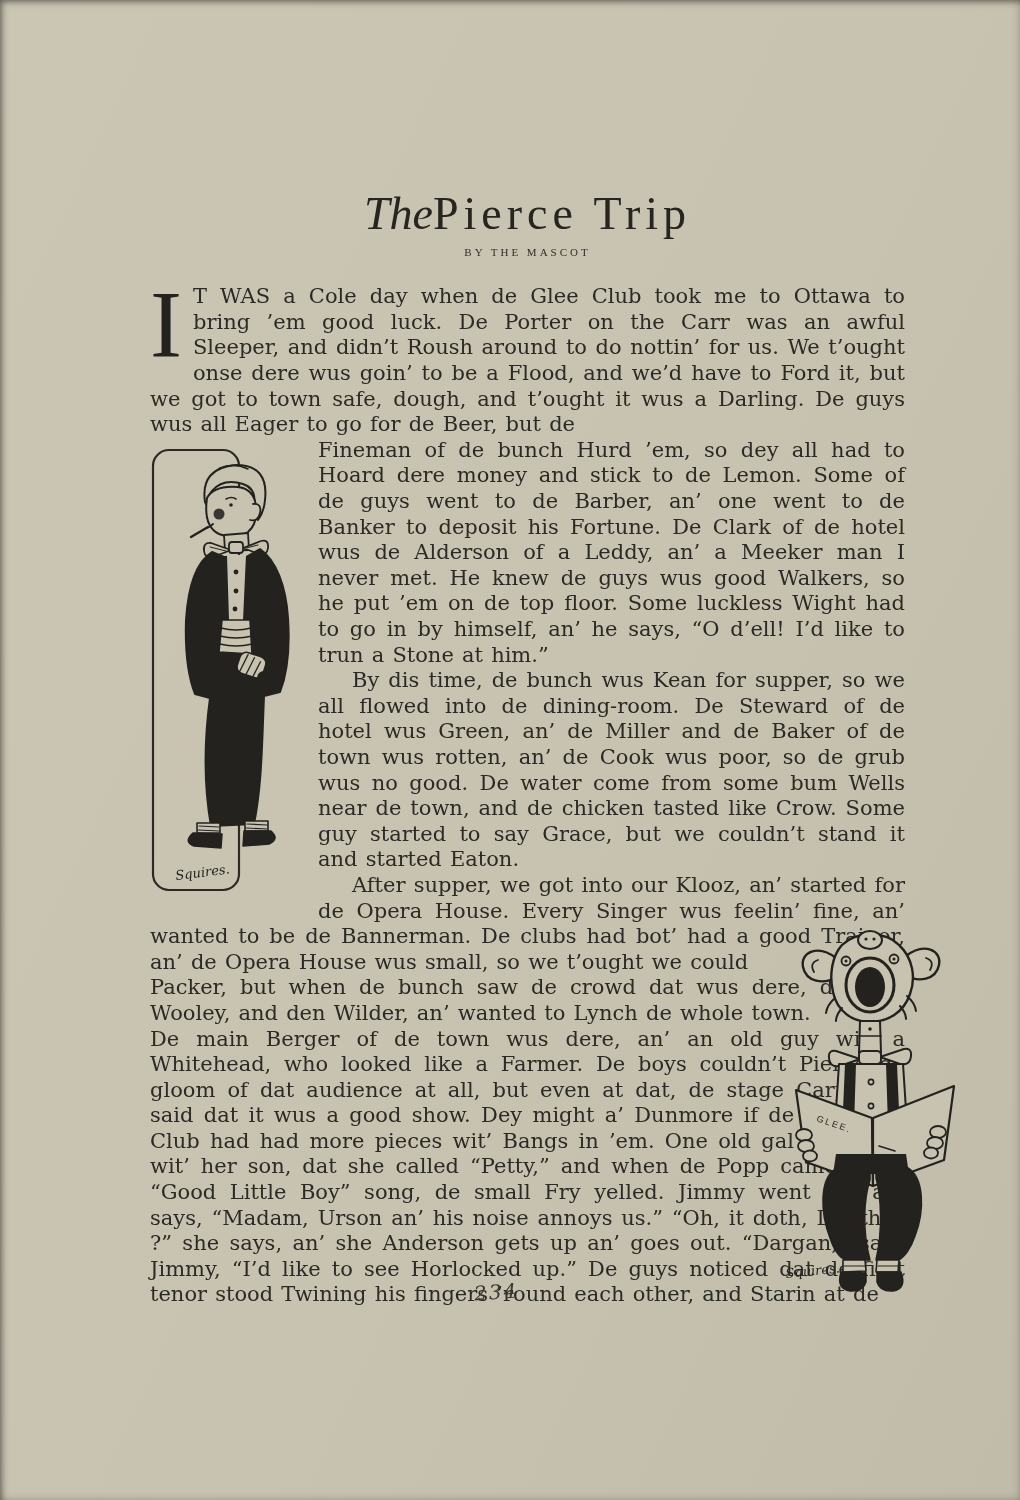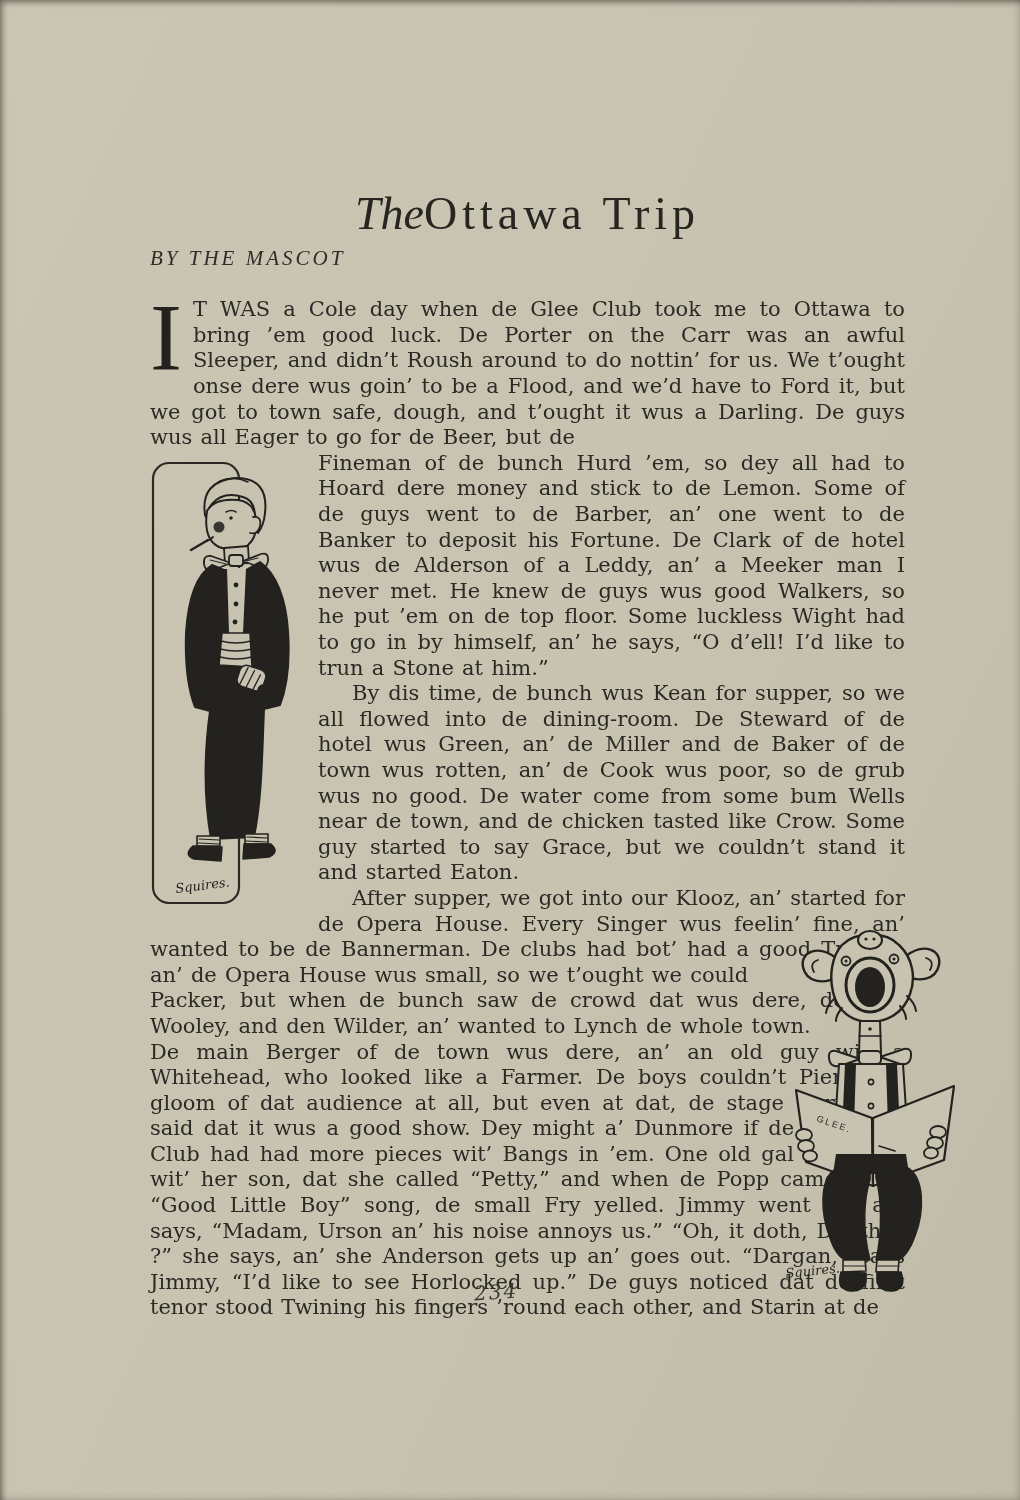--- a/index.html
+++ b/index.html
@@ -10,21 +10,21 @@
     background:linear-gradient(115deg, #cbc6b4 0%, #c8c3b1 55%, #c1bcaa 100%);
     box-shadow: inset 4px 4px 6px -2px rgba(30,28,20,.55), inset -3px -3px 10px -4px rgba(30,28,20,.35);
     overflow:hidden;
     font-family:"DejaVu Serif", serif;
     color:#2b2a25;
   }
   .content { position:absolute; left:150px; top:190px; width:755px; }
   .title { text-align:center; font-size:46px; line-height:1.05; white-space:nowrap; color:#262520; font-family:"Liberation Serif", serif; }
   .title .t-italic { font-style:italic; }
   .title .t-rest { letter-spacing:5px; }
-  .byline { font-size:21px; letter-spacing:3px; margin-top:8px; color:#2e2d28; font-family:"Liberation Serif", serif;font-style:italic; }
+  .byline { text-align:center; font-size:11px; letter-spacing:3px; margin-top:8px; color:#2e2d28; font-family:"Liberation Serif", serif; }
   .body-text { margin-top:26px; font-size:21px; line-height:25.6px; text-align:justify; word-spacing:1.5px; }
   .body-text p { margin:0; }
   .dropcap {
     float:left; font-size:96px; line-height:72px; padding:5px 11px 0 0;
     font-family:"Liberation Serif", serif; color:#23221e;
   }
   .indent { text-indent:34px; }
   .fig-left { float:left; width:158px; height:455px; margin:4px 10px 2px 0; }
   .fig-left svg, .fig-right svg { width:100%; height:100%; display:block; }
   .section-bottom { clear:left; position:relative; }
@@ -41,21 +41,21 @@
   .book-label { font-family:"Liberation Sans", sans-serif; font-size:9px; letter-spacing:2px; fill:#23221e; }
 </style>
 </head>
 <body>
 
 <div class="page">
 
   <div class="content">
 
     <div class="title">
-      <span class="t-italic">The</span><span class="t-rest">Ottawa Trip</span>
+      <span class="t-italic">The</span><span class="t-rest">Pierce Trip</span>
     </div>
     <div class="byline">BY THE MASCOT</div>
 
     <div class="body-text">
 
       <p><span class="dropcap">I</span><span>T WAS a Cole day when de Glee Club took me to Ottawa to bring ’em good luck.  De Porter on the Carr was an awful Sleeper, and didn’t Roush around to do nottin’ for us.  We t’ought onse dere wus goin’ to be a Flood, and we’d have to Ford it, but we got to town safe, dough, and t’ought it wus a Darling.  De guys wus all Eager to go for de Beer, but de</span></p>
 
       <div>
         <div class="fig-left">
           <svg viewBox="0 0 158 455">

